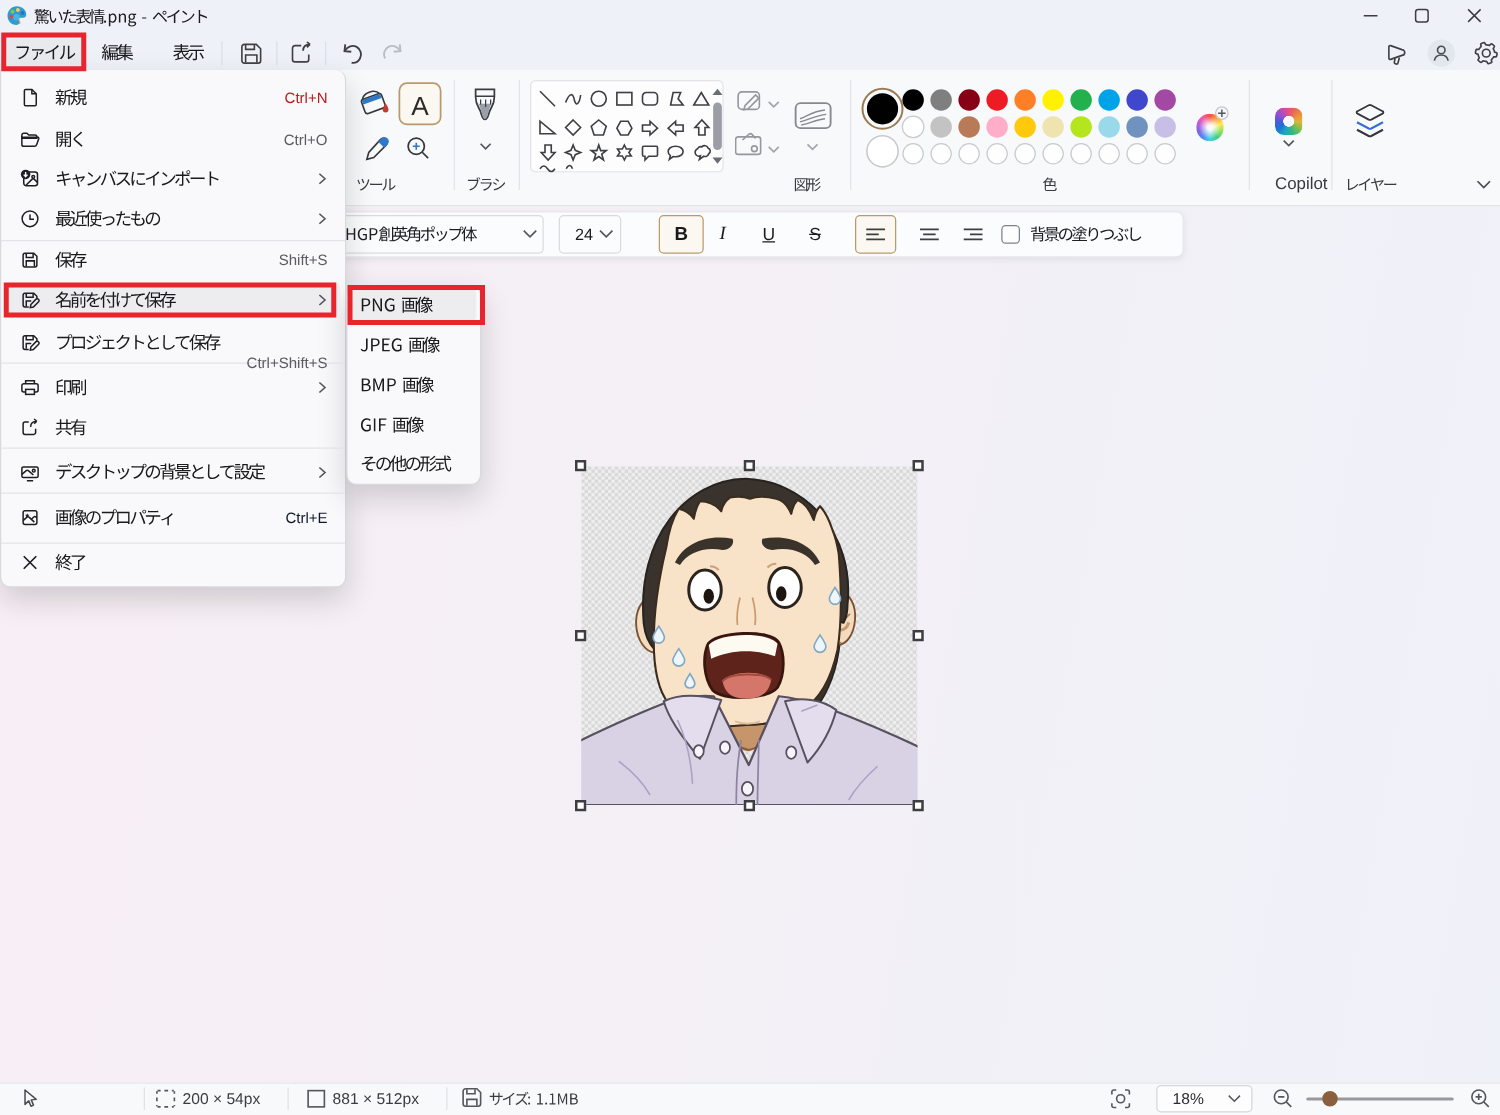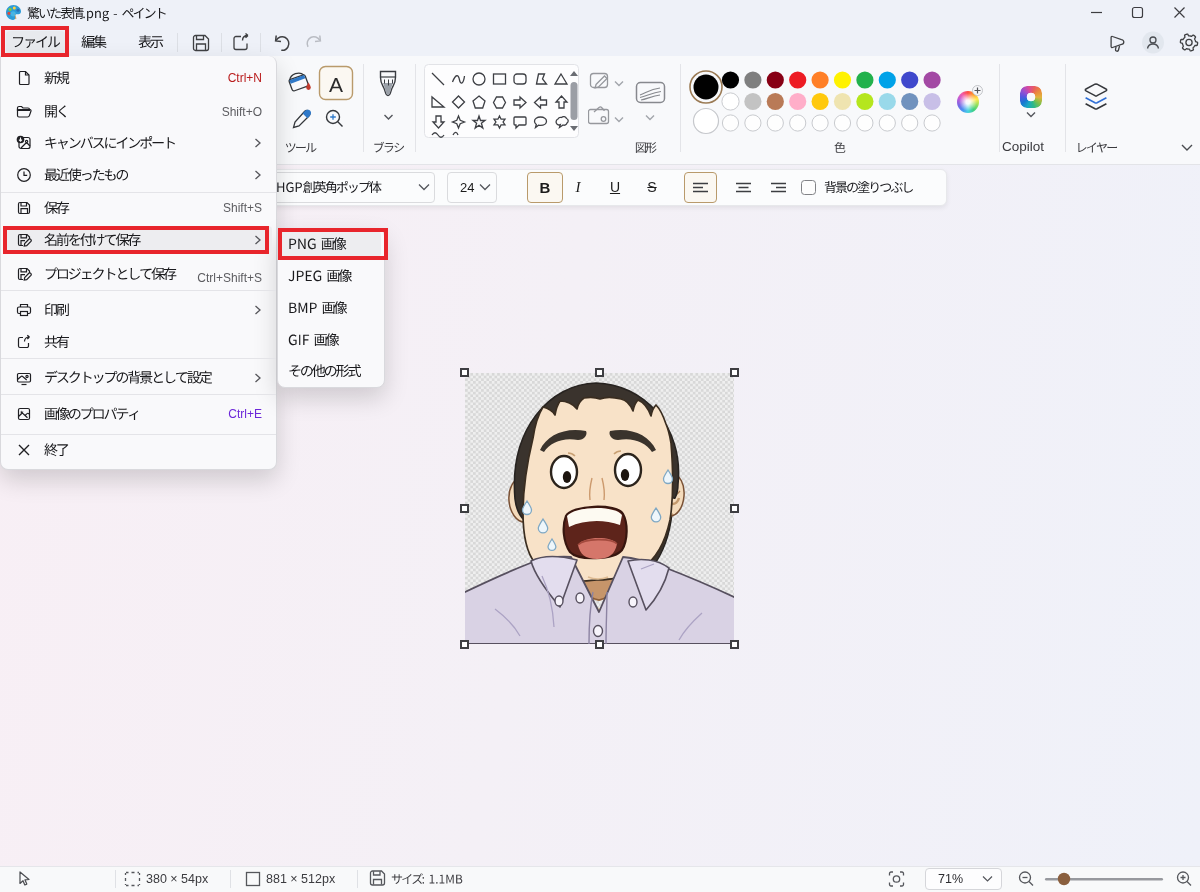--- a/index.html
+++ b/index.html
@@ -231,21 +231,21 @@
     <path d="M4,2.5 l4,4 4,-4" fill="none" stroke="#54565c" stroke-width="1.4"></path>
   </svg>
 <svg class="abs" style="left:1082px;top:82px" width="28" height="30" viewBox="0 0 28 30">
 <path d="M13,2.2 a2.4,2.4 0 0 1 2,0 l9,4.8 a1,1 0 0 1 0,1.9 l-9,4.8 a2.4,2.4 0 0 1 -2,0 l-9,-4.8 a1,1 0 0 1 0,-1.9 Z" fill="none" stroke="#35373b" stroke-width="1.5"></path>
 <path d="M3.6,15.8 l9.4,5 a2.4,2.4 0 0 0 2,0 l9.4,-5" fill="none" stroke="#2f6fd6" stroke-width="1.6"></path>
 <path d="M3.6,21.8 l9.4,5 a2.4,2.4 0 0 0 2,0 l9.4,-5" fill="none" stroke="#35373b" stroke-width="1.6"></path>
 </svg>
 <svg class="abs" style="left:1178px;top:142px" width="18" height="12">
     <path d="M4,3 l5,5 5,-5" fill="none" stroke="#4a4c50" stroke-width="1.4"></path>
   </svg>
-<div class="lat" style="left:1002px;top:139px;width:60px;text-align:left;font-size:13.5px;color:#3a3a3e">Copilot</div>
+<div class="lat" style="left:1002px;top:139px;width:60px;text-align:right;font-size:13.5px;color:#3a3a3e">Copilot</div>
 <div class="abs" style="left:262px;top:169px;width:685px;height:37px;background:#fbfcfd;border:1px solid #e7e8eb;border-radius:6px;box-shadow:0 2px 5px rgba(0,0,0,0.07)"></div>
 <div class="abs" style="left:267px;top:172px;width:168px;height:31px;border:1px solid #dadbde;border-radius:4px"></div>
 <svg class="abs" style="left:417px;top:183px" width="14" height="9">
     <path d="M2,1.5 l5,5 5,-5" fill="none" stroke="#54565c" stroke-width="1.3"></path>
   </svg>
 <div class="abs" style="left:447px;top:172px;width:50px;height:31px;border:1px solid #dadbde;border-radius:4px"></div>
 <div class="lat" style="left:460px;top:180px;font-size:13px">24</div>
 <svg class="abs" style="left:478px;top:183px" width="14" height="9">
     <path d="M2,1.5 l5,5 5,-5" fill="none" stroke="#54565c" stroke-width="1.3"></path>
   </svg>
@@ -291,25 +291,25 @@
 <g transform="translate(1176,4.5)">
         <circle cx="7" cy="7" r="5.5"></circle>
         <path d="M11,11 l4,4"></path>
         <path d="M4.5,7 h5 M7,4.5 v5"></path>
       </g>
 </g>
 <rect x="1045" y="12" width="118" height="2.4" rx="1.2" fill="#97999e"></rect>
 <circle cx="1064" cy="13" r="6.2" fill="#8a5f3e"></circle>
 </svg>
 <div class="abs" style="left:925px;top:868px;width:77px;height:22px;border:1px solid #d5d6da;border-radius:4px;background:#fdfdfe"></div>
-<div class="lat" style="left:938px;top:872px;font-size:12.5px;color:#2c2c30">71%</div>
+<div class="lat" style="left:938px;top:872px;font-size:12.5px;color:#2c2c30">18%</div>
 <svg class="abs" style="left:981px;top:875px" width="13" height="9">
     <path d="M2,1.5 l4.5,4.5 4.5,-4.5" fill="none" stroke="#54565c" stroke-width="1.2"></path>
   </svg>
-<div class="lat" style="left:146px;top:872px;font-size:12.5px;color:#3c3c40">380 × 54px</div>
+<div class="lat" style="left:146px;top:872px;font-size:12.5px;color:#3c3c40">200 × 54px</div>
 <div class="lat" style="left:266px;top:872px;font-size:12.5px;color:#3c3c40">881 × 512px</div>
 <div class="abs" style="left:0;top:56px;width:277px;height:414px;background:#f9f9fb;border:1px solid #d9d9dd;border-top:none;border-radius:0 8px 8px 8px;box-shadow:0 10px 24px rgba(0,0,0,0.16);z-index:10"></div>
 <div class="abs" style="left:4px;top:226px;width:268px;height:28px;background:#ededf0;border-radius:4px;z-index:11"></div>
 <div class="abs" style="left:1px;top:191.5px;width:275px;height:1px;background:#e4e4e8;z-index:11"></div>
 <div class="abs" style="left:1px;top:289.5px;width:275px;height:1px;background:#e4e4e8;z-index:11"></div>
 <div class="abs" style="left:1px;top:357.5px;width:275px;height:1px;background:#e4e4e8;z-index:11"></div>
 <div class="abs" style="left:1px;top:393.5px;width:275px;height:1px;background:#e4e4e8;z-index:11"></div>
 <div class="abs" style="left:1px;top:433.5px;width:275px;height:1px;background:#e4e4e8;z-index:11"></div>
 <svg class="abs" style="left:16px;top:70px;z-index:12" width="16" height="16" viewBox="0 0 16 16">
     <g fill="none" stroke="#1f1f23" stroke-width="1.2">
@@ -387,30 +387,30 @@
   </svg>
 <svg class="abs" style="left:16px;top:442px;z-index:12" width="16" height="16" viewBox="0 0 16 16">
     <g fill="none" stroke="#1f1f23" stroke-width="1.2">
       <path d="M3,3 l10,10 M13,3 l-10,10" stroke-width="1.4"></path>
     </g>
   </svg>
 <div class="lat" style="right:938px;top:71px;width:0;z-index:12">
     <div style="position:absolute;right:0;top:0;white-space:nowrap;font-size:12px;color:#b91c1c">Ctrl+N</div>
   </div>
 <div class="lat" style="right:938px;top:104.5px;width:0;z-index:12">
-    <div style="position:absolute;right:0;top:0;white-space:nowrap;font-size:12px;color:#5c5c60">Shift+O</div>
+    <div style="position:absolute;right:0;top:0;white-space:nowrap;font-size:12px;color:#5c5c60">Ctrl+O</div>
   </div>
 <div class="lat" style="right:938px;top:201px;width:0;z-index:12">
     <div style="position:absolute;right:0;top:0;white-space:nowrap;font-size:12px;color:#5c5c60">Shift+S</div>
   </div>
 <div class="lat" style="right:938px;top:267px;width:0;z-index:12">
-    <div style="position:absolute;right:0;top:4px;white-space:nowrap;font-size:12px;color:#5c5c60">Ctrl+Shift+S</div>
+    <div style="position:absolute;right:0;top:16px;white-space:nowrap;font-size:12px;color:#5c5c60">Ctrl+Shift+S</div>
   </div>
 <div class="lat" style="right:938px;top:407px;width:0;z-index:12">
-    <div style="position:absolute;right:0;top:0;white-space:nowrap;font-size:12px;color:#6d28d9">Ctrl+E</div>
+    <div style="position:absolute;right:0;top:0;white-space:nowrap;font-size:12px;color:#0f172a">Ctrl+E</div>
   </div>
 <svg class="abs" style="left:254px;top:138px;z-index:12" width="8" height="10">
     <path d="M1.5,1 l4.5,4 -4.5,4" fill="none" stroke="#55555a" stroke-width="1.3"></path>
   </svg>
 <svg class="abs" style="left:254px;top:170px;z-index:12" width="8" height="10">
     <path d="M1.5,1 l4.5,4 -4.5,4" fill="none" stroke="#55555a" stroke-width="1.3"></path>
   </svg>
 <svg class="abs" style="left:254px;top:235px;z-index:12" width="8" height="10">
     <path d="M1.5,1 l4.5,4 -4.5,4" fill="none" stroke="#55555a" stroke-width="1.3"></path>
   </svg>

